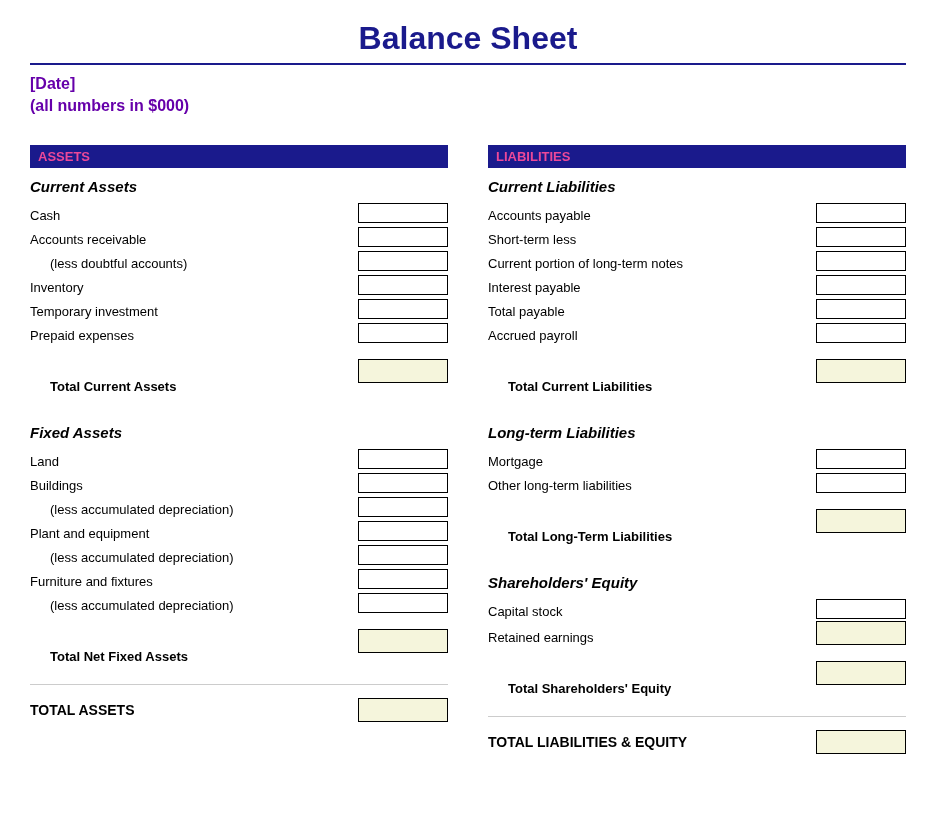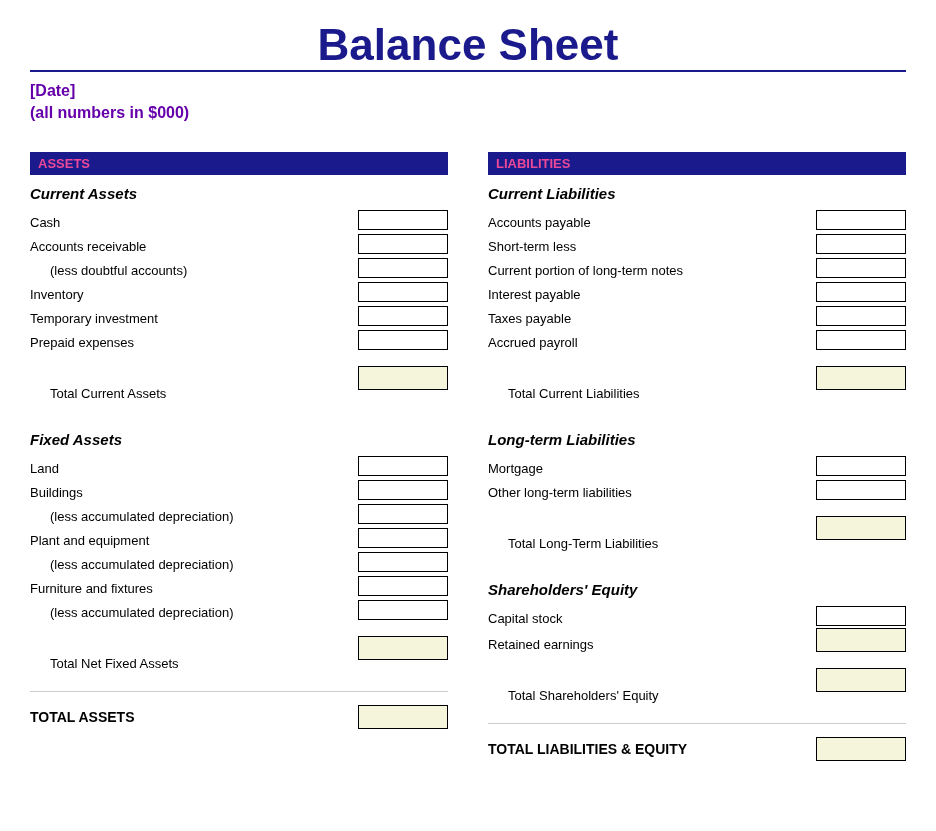--- a/index.html
+++ b/index.html
@@ -6,23 +6,24 @@
     body {
       font-family: Arial, sans-serif;
       background: #fff;
       color: #000;
       font-size: 13px;
       padding: 20px 30px;
     }
 
     .page-title {
       text-align: center;
-      font-size: 44px;
+      font-size: 32px;
       font-weight: bold;
       color: #1a1a8c;
+      margin-bottom: 6px;
     }
 
     .title-divider {
       border: none;
       border-top: 2px solid #1a1a8c;
       margin-bottom: 10px;
     }
 
     .subtitle {
       color: #6600aa;
@@ -94,21 +95,21 @@
     .total-row {
       display: flex;
       align-items: center;
       justify-content: space-between;
       margin-bottom: 4px;
       margin-top: 4px;
       min-height: 26px;
     }
 
     .total-label {
-      font-weight: normal;
+      font-weight: bold;
       flex: 1;
       padding-right: 8px;
       font-size: 13px;
       padding-left: 20px;
       margin-top: 32px;
     }
 
     .spacer {
       height: 16px;
     }
@@ -236,21 +237,21 @@
     </div>
     <div class="row">
       <span class="row-label">Current portion of long-term notes</span>
       <div class="input-box"></div>
     </div>
     <div class="row">
       <span class="row-label">Interest payable</span>
       <div class="input-box"></div>
     </div>
     <div class="row">
-      <span class="row-label">Taxes payable</span>
+      <span class="row-label">Total payable</span>
       <div class="input-box"></div>
     </div>
     <div class="row">
       <span class="row-label">Accrued payroll</span>
       <div class="input-box"></div>
     </div>
     <div class="total-row">
       <span class="total-label">Total Current Liabilities</span>
       <div class="input-box total"></div>
     </div>

